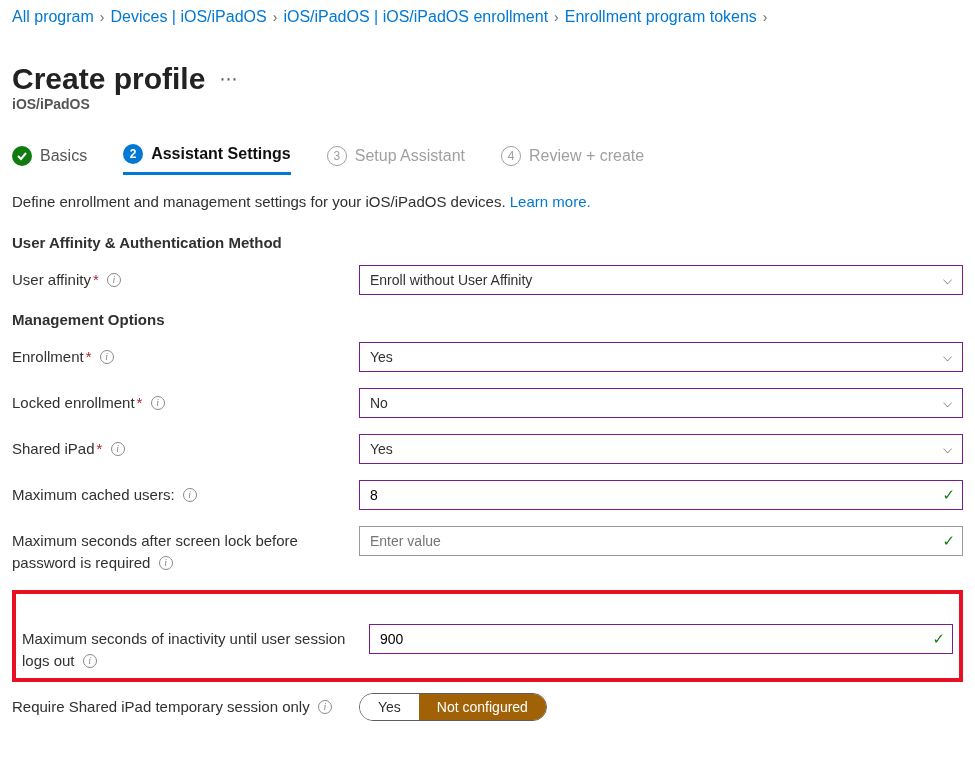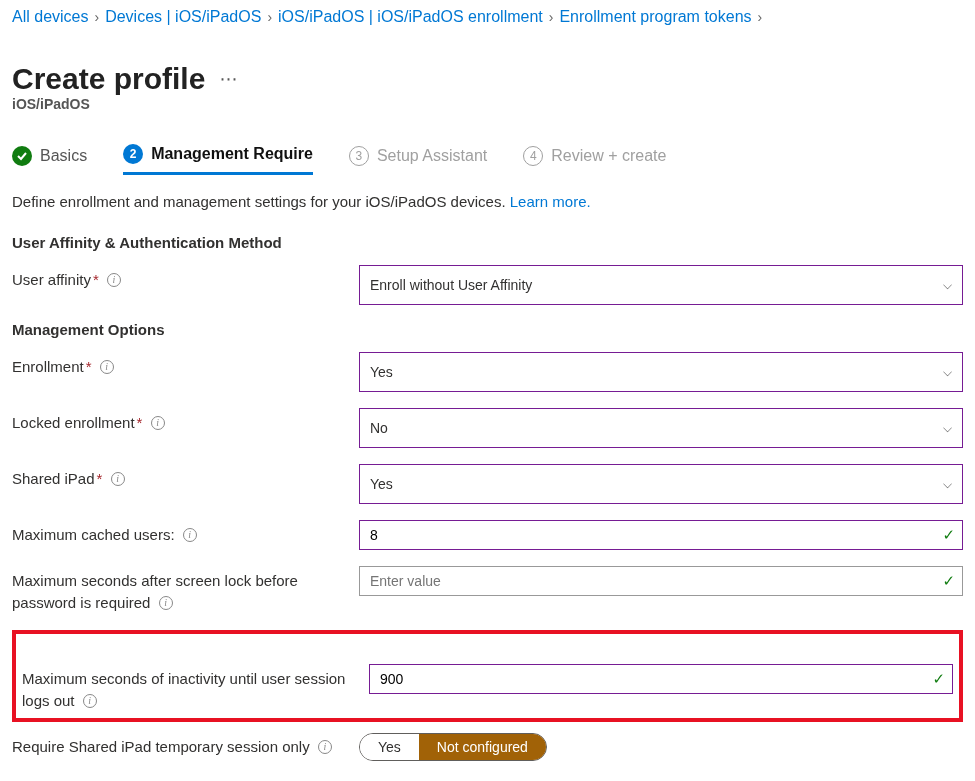--- a/index.html
+++ b/index.html
@@ -149,21 +149,21 @@
       top: -1px;
     }
     .field-control {
       flex: 1;
       position: relative;
     }
     .select-box {
       display: flex;
       align-items: center;
       justify-content: space-between;
-      height: 40px;
+      height: 30px;
       border: 1px solid #761c94;
       background: #fff;
       padding: 0 10px;
       font-size: 14px;
       cursor: pointer;
       width: 100%;
     }
     .chev-down {
       font-size: 12px;
       color: #555;
@@ -217,21 +217,21 @@
     }
     .pill-opt.selected {
       background: #a16207;
       color: #fff;
     }
   </style>
 </head>
 <body>
 
 <div class="breadcrumb">
-  <a>All devices</a>
+  <a>All program</a>
   <span class="sep">›</span>
   <a>Devices | iOS/iPadOS</a>
   <span class="sep">›</span>
   <a>iOS/iPadOS | iOS/iPadOS enrollment</a>
   <span class="sep">›</span>
   <a>Enrollment program tokens</a>
   <span class="sep">›</span>
 </div>
 
 <div class="page-title-row">
@@ -244,21 +244,21 @@
   <div class="tab completed">
     <span class="step-circle">
         <svg width="12" height="12" viewBox="0 0 12 12">
           <path d="M2 6 L5 9 L10 3" stroke="#fff" stroke-width="2" fill="none"></path>
         </svg>
       </span>
     <span>Basics</span>
   </div>
   <div class="tab active">
     <span class="step-circle">2</span>
-    <span>Management Require</span>
+    <span>Assistant Settings</span>
   </div>
   <div class="tab pending">
     <span class="step-circle">3</span>
     <span>Setup Assistant</span>
   </div>
   <div class="tab pending">
     <span class="step-circle">4</span>
     <span>Review + create</span>
   </div>
 </div>

